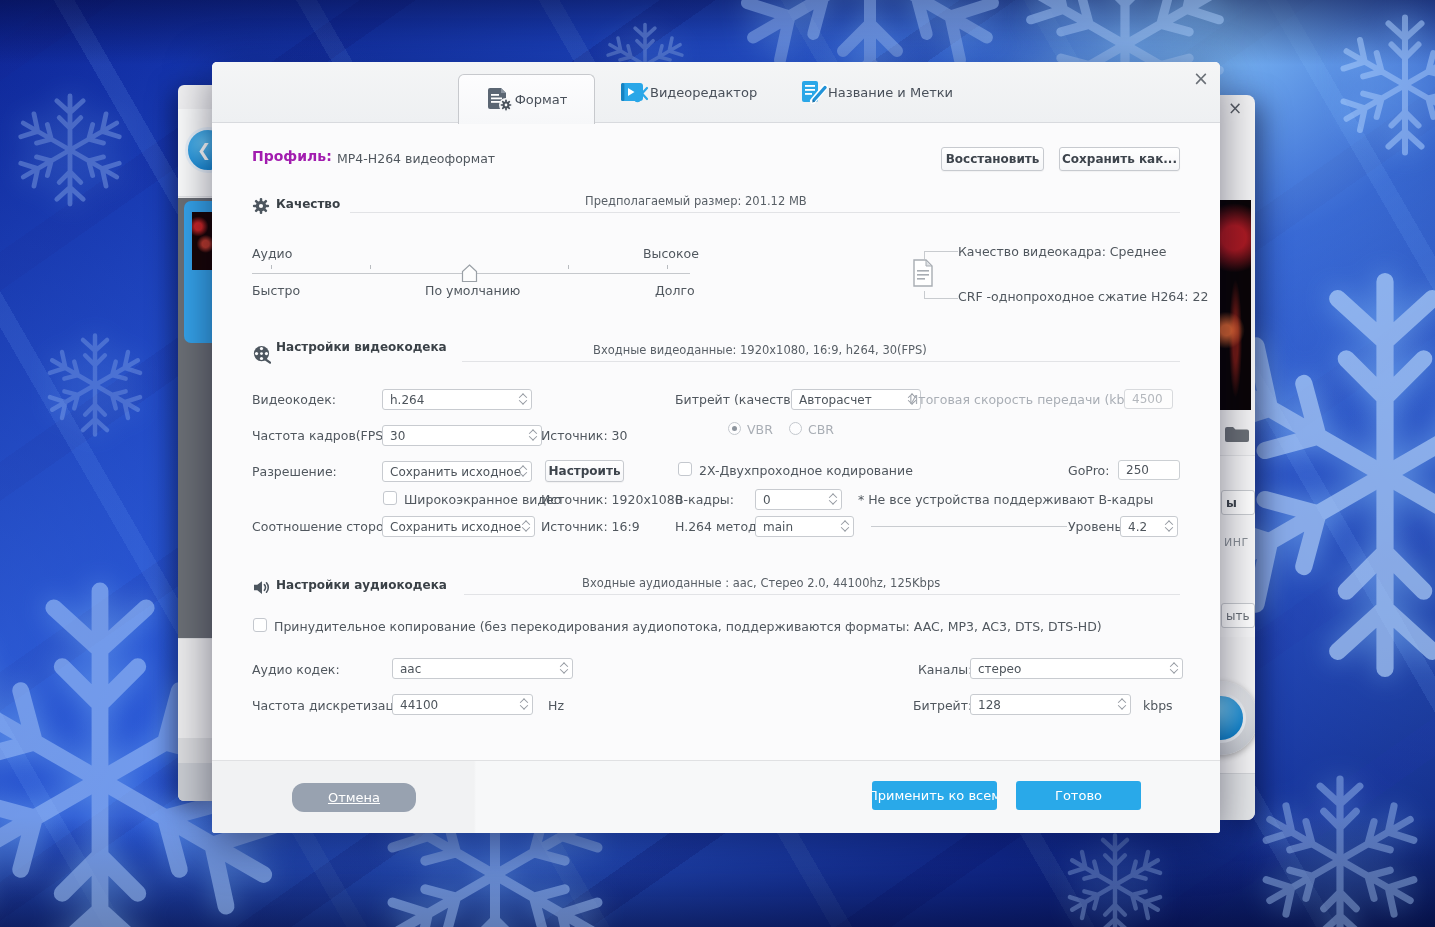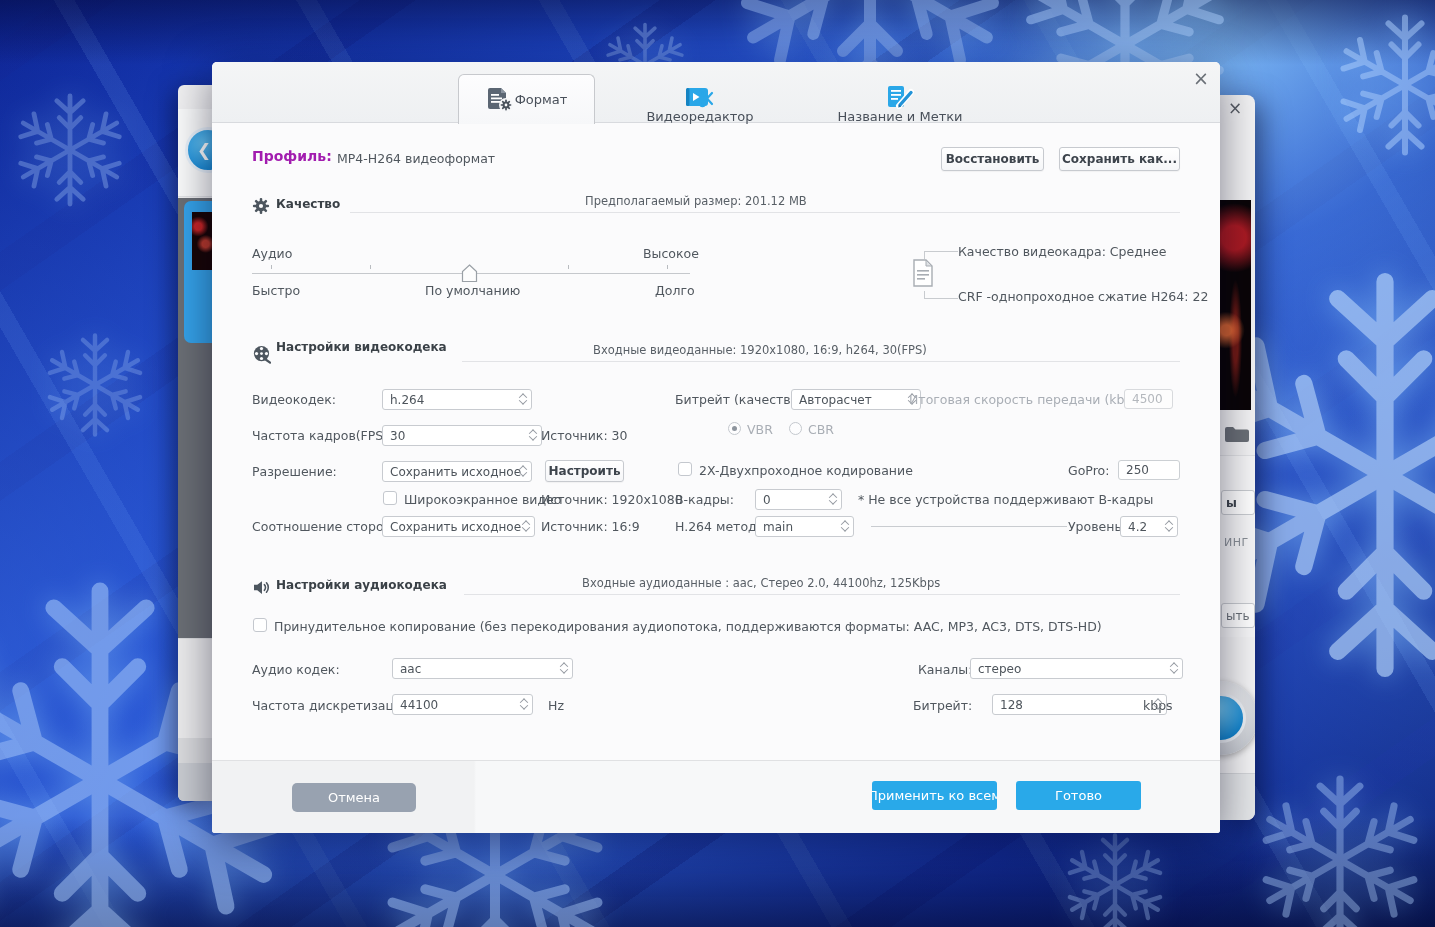--- a/index.html
+++ b/index.html
@@ -58,21 +58,21 @@
 
   
   .dialog { position:absolute; left:212px; top:62px; width:1008px; height:771px; z-index:5;
             background:#fbfbfc; border-radius:5px 5px 3px 3px; box-shadow:0 10px 45px rgba(0,0,25,.5); }
   .tabbar { position:absolute; left:0; top:0; width:100%; height:61px;
             background:linear-gradient(#f4f5f6,#eef0f2); border-bottom:1px solid #d8dade; border-radius:5px 5px 0 0; }
   .tab { position:absolute; display:flex; align-items:center; font-size:13px; color:#49505a; cursor:default; }
   .tab-active { left:246px; top:12px; width:137px; height:50px; background:linear-gradient(#fdfdfe,#f6f7f9);
                 border:1px solid #c7c9cd; border-bottom:none; border-radius:6px 6px 0 0; z-index:2;
                 justify-content:center; }
-  .tab-plain { top:23px; height:48px;flex-direction:column; }
+  .tab-plain { top:6px; height:48px; }
   .close-x { position:absolute; left:976px; top:3px; width:26px; height:26px; display:flex; align-items:center; justify-content:center;
              font-size:19px; color:#6a7077; }
 
   .lbl { position:absolute; font-size:12.5px; color:#50575e; white-space:nowrap; }
   .small { font-size:11.5px; color:#585f66; }
   .grayed { color:#a9aeb5; }
   .sec-t { position:absolute; font-size:12px; font-weight:bold; color:#3a4147; white-space:nowrap; }
   .sec-line { position:absolute; height:1px; background:#e2e3e6; right:40px; }
 
   .sel { position:absolute; height:21px; background:#fff; border:1px solid #c8cbd0; border-radius:3px;
@@ -87,21 +87,21 @@
   .inputbox.dis { color:#b4b8bd; border-color:#d8dadd; background:#fdfdfd; }
   .cb { position:absolute; width:14px; height:14px; background:#fff; border:1px solid #c4c8ce; border-radius:3px; }
   .rad { position:absolute; width:13px; height:13px; background:#fdfdfe; border:1px solid #c4c8ce; border-radius:50%; }
   .rad.on::after { content:""; position:absolute; inset:3px; border-radius:50%; background:#8e959e; }
 
   .wbtn { position:absolute; background:linear-gradient(#ffffff,#f5f6f8); border:1px solid #c7cacf; border-radius:3px;
           display:flex; align-items:center; justify-content:center; font-size:12px; font-weight:bold; color:#3d444c;
           box-shadow:0 1px 1px rgba(0,0,0,.04); white-space:nowrap; }
   .bbtn { position:absolute; background:#29a9e9; border-radius:3px; display:flex; align-items:center; justify-content:center;
           font-size:13px; color:#fff; white-space:nowrap; overflow:hidden; }
-  .cancel-btn { background:#98a2b0; border-radius:5px; }
+  .cancel-btn { background:#98a2b0; border-radius:12px;text-decoration:underline; }
 
   .track { position:absolute; height:1px; background:#c5c8cc; }
   .tick { position:absolute; width:1px; height:4px; background:#b9bcc0; }
   .conn-top { position:absolute; border-top:1px solid #c8cbcf; border-left:1px solid #c8cbcf; }
   .conn-bot { position:absolute; border-bottom:1px solid #c8cbcf; border-left:1px solid #c8cbcf; }
   .hline { position:absolute; height:1px; background:#c9ccd0; }
   .footer { position:absolute; left:0; top:698px; width:100%; height:73px; border-top:1px solid #e0e1e3;
             background:linear-gradient(to right, #f1f2f3 0, #f1f2f3 262px, #f7f8f9 264px); border-radius:0 0 3px 3px; }
 </style>
 </head>
@@ -437,21 +437,21 @@
   <div class="lbl" style="left:40px; top:636px;">Частота дискретизации:</div>
   <div class="sel" style="left:180px; top:632px; width:141px;">
     <span>44100</span>
       <span class="spin">
         <i class="chu"></i>
         <i class="chd"></i>
       </span>
   </div>
   <div class="lbl" style="left:336px; top:636px;">Hz</div>
   <div class="lbl" style="left:701px; top:636px;">Битрейт:</div>
-  <div class="sel" style="left:758px; top:632px; width:175px;margin-left:22px;">
+  <div class="sel" style="left:758px; top:632px; width:161px;">
     <span>128</span>
       <span class="spin">
         <i class="chu"></i>
         <i class="chd"></i>
       </span>
   </div>
   <div class="lbl" style="left:931px; top:636px;">kbps</div>
 
   <div class="footer">
     <div class="bbtn cancel-btn" style="left:80px; top:22px; width:124px; height:29px;">

